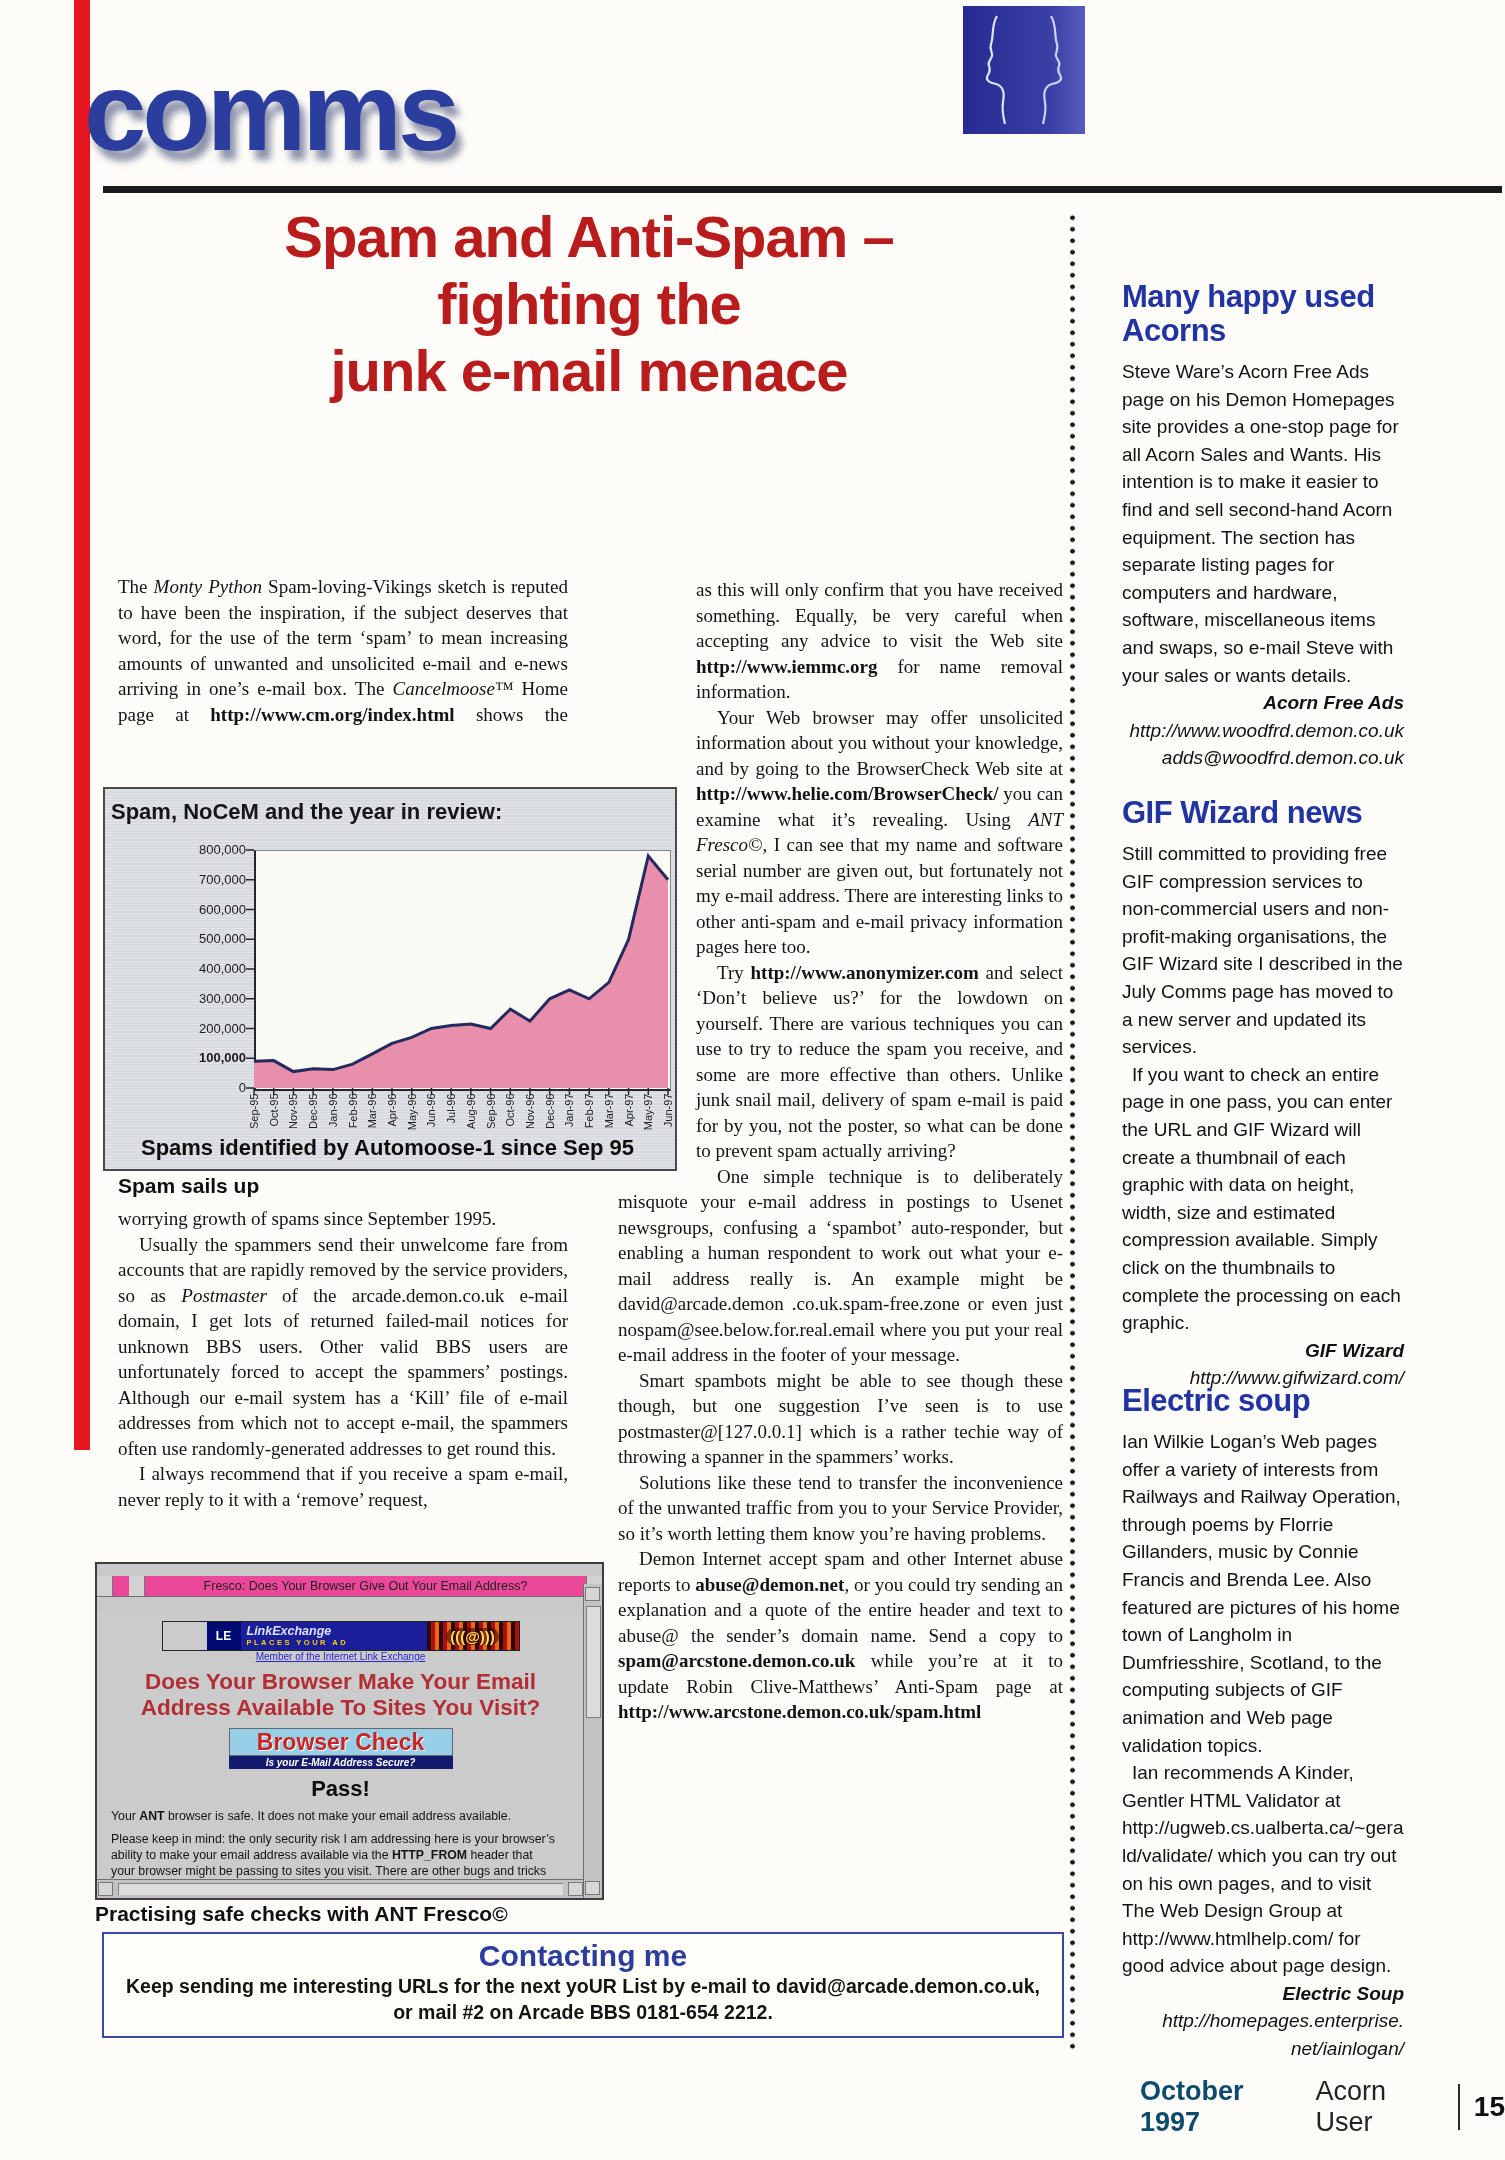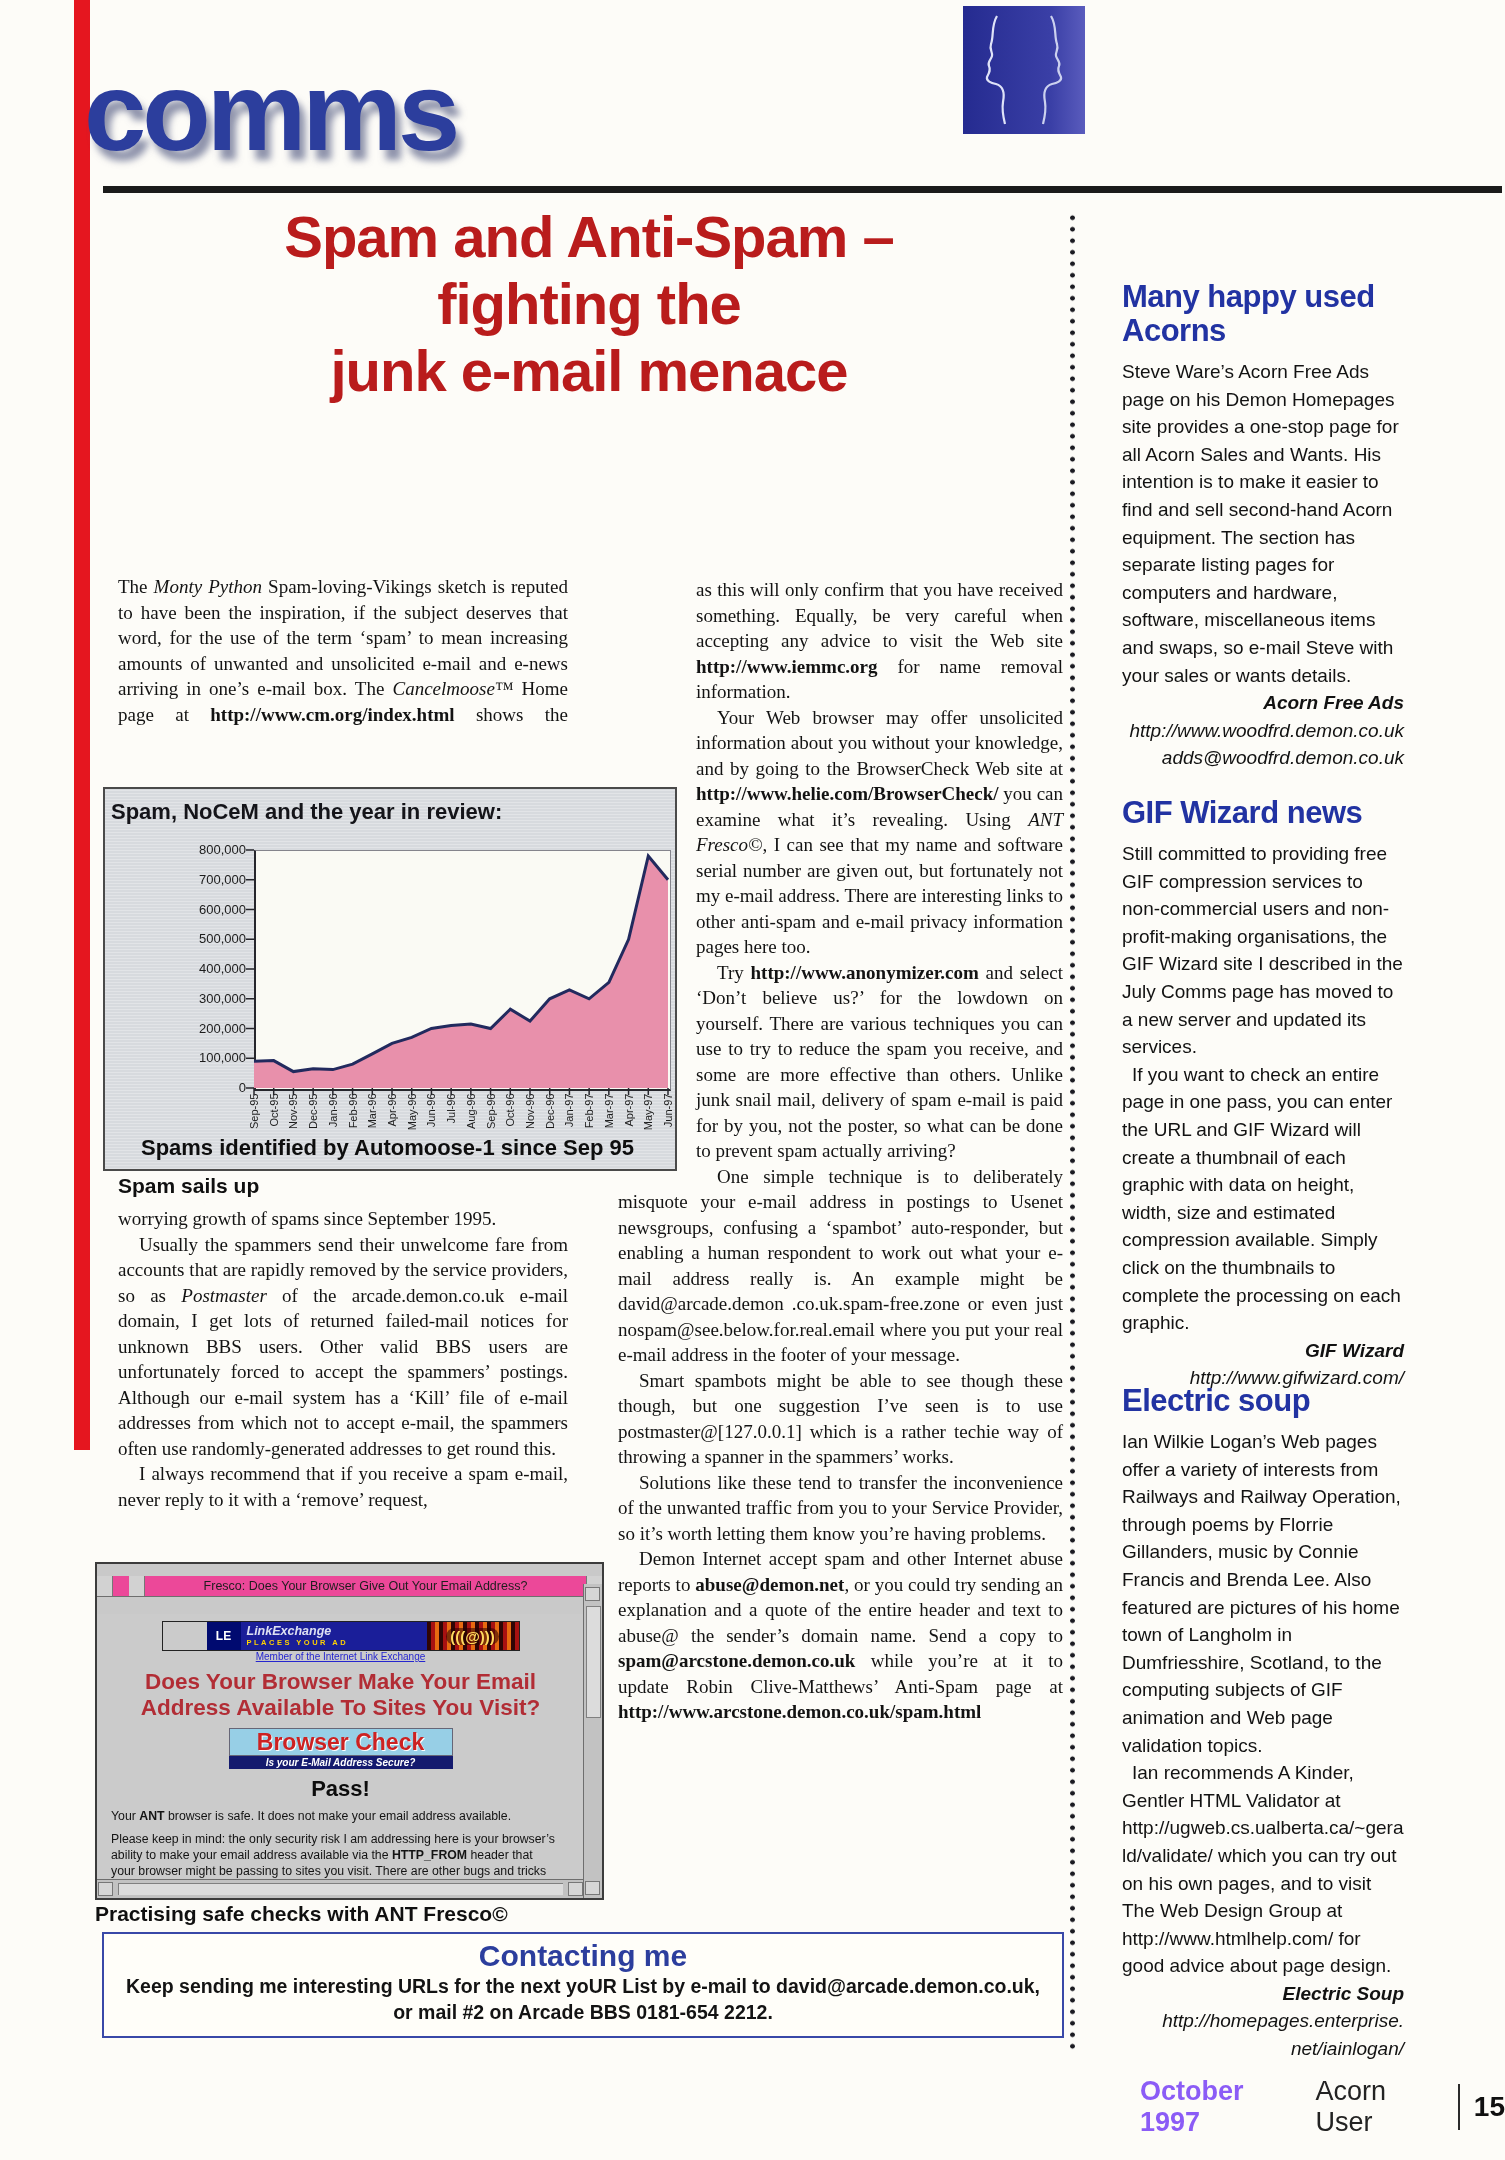--- a/index.html
+++ b/index.html
@@ -92,21 +92,21 @@
                 background-size:5px 11.5px;background-repeat:repeat-y;}
   .sb{left:1122px;width:282px;}
   .sb-h{font-size:31px;line-height:34px;font-weight:800;color:#2233a2;letter-spacing:-.5px;margin-bottom:10px;}
   .sb-p{font-size:19px;line-height:27.6px;color:#121212;}
   .sb-p.indent{text-indent:10px;}
   .sb-attr{text-align:right;font-style:italic;font-size:19px;line-height:27.6px;color:#121212;}
   .sb-attr .bold{font-weight:700;}
 
   
   #footer{left:1140px;top:2076px;display:flex;align-items:center;}
-  .f-issue{font-size:27px;font-weight:800;color:#8b5cf6;}
+  .f-issue{font-size:27px;font-weight:800;color:#0c4a6e;}
   .f-mag{font-size:27px;font-weight:400;color:#232323;margin-left:13px;}
   .f-div{width:2px;height:46px;background:#2b2b2b;margin:0 14px;}
   .f-num{font-size:28px;font-weight:800;color:#101010;}
 </style>
 </head>
 <body>
 
 <div id="page">
 
   <div class="abs red-bar"></div>
@@ -144,21 +144,21 @@
     <div class="chart-title">Spam, NoCeM and the year in review:</div>
     <div class="plot-bg"></div>
     <div class="chart-cap">Spams identified by Automoose-1 since Sep 95</div>
   <div class="ylab" style="left: 55px; top: 53px;">800,000</div>
       <div class="ylab" style="left: 55px; top: 82.75px;">700,000</div>
       <div class="ylab" style="left: 55px; top: 112.5px;">600,000</div>
       <div class="ylab" style="left: 55px; top: 142.25px;">500,000</div>
       <div class="ylab" style="left: 55px; top: 172px;">400,000</div>
       <div class="ylab" style="left: 55px; top: 201.75px;">300,000</div>
       <div class="ylab" style="left: 55px; top: 231.5px;">200,000</div>
-      <div class="ylab" style="left: 55px; top: 261.25px;">100,000</div>
+      <div class="ylab" style="left: 55px; top: 261.25px; font-weight: bold;">100,000</div>
       <div class="ylab" style="left: 55px; top: 291px;">0</div>
       <div class="xlab" style="left: 127px; top: 320px;">Sep-95</div>
       <div class="xlab" style="left: 146.714px; top: 320px;">Oct-95</div>
       <div class="xlab" style="left: 166.429px; top: 320px;">Nov-95</div>
       <div class="xlab" style="left: 186.143px; top: 320px;">Dec-95</div>
       <div class="xlab" style="left: 205.857px; top: 320px;">Jan-96</div>
       <div class="xlab" style="left: 225.571px; top: 320px;">Feb-96</div>
       <div class="xlab" style="left: 245.286px; top: 320px;">Mar-96</div>
       <div class="xlab" style="left: 265px; top: 320px;">Apr-96</div>
       <div class="xlab" style="left: 284.714px; top: 320px;">May-96</div>

